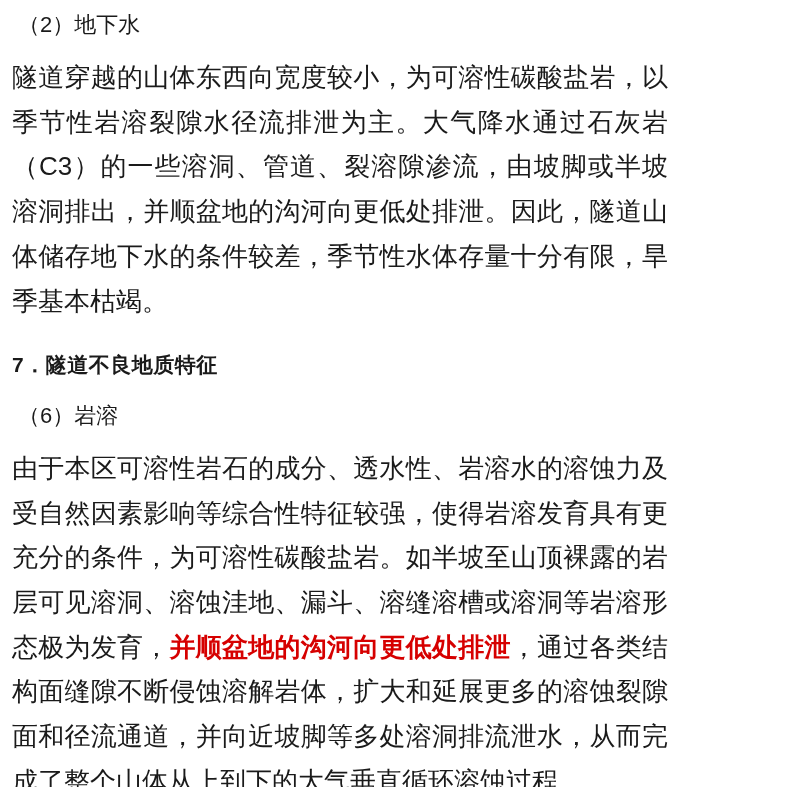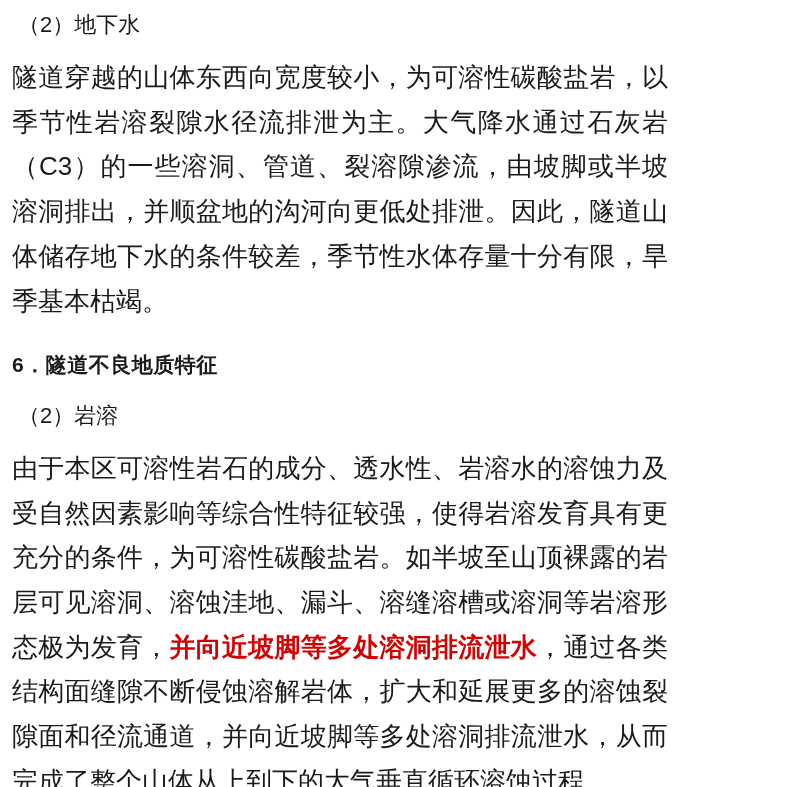--- a/index.html
+++ b/index.html
@@ -54,21 +54,21 @@
 </style>
 </head>
 <body>
 
 <div class="page">
 
   <h2 class="sub-heading">（2）地下水</h2>
 
   <p class="para">隧道穿越的山体东西向宽度较小，为可溶性碳酸盐岩，以季节性岩溶裂隙水径流排泄为主。大气降水通过石灰岩（C3）的一些溶洞、管道、裂溶隙渗流，由坡脚或半坡溶洞排出，并顺盆地的沟河向更低处排泄。因此，隧道山体储存地下水的条件较差，季节性水体存量十分有限，旱季基本枯竭。</p>
 
-  <h2 class="section-heading">6．隧道不良地质特征</h2>
+  <h2 class="section-heading">7．隧道不良地质特征</h2>
 
-  <h3 class="sub-heading">（2）岩溶</h3>
+  <h3 class="sub-heading">（6）岩溶</h3>
 
   <p class="para">
-    <span class="seg">由于本区可溶性岩石的成分、透水性、岩溶水的溶蚀力及受自然因素影响等综合性特征较强，使得岩溶发育具有更充分的条件，为可溶性碳酸盐岩。如半坡至山顶裸露的岩层可见溶洞、溶蚀洼地、漏斗、溶缝溶槽或溶洞等岩溶形态极为发育，</span><span class="seg highlight">并向近坡脚等多处溶洞排流泄水</span><span class="seg">，通过各类结构面缝隙不断侵蚀溶解岩体，扩大和延展更多的溶蚀裂隙面和径流通道，并向近坡脚等多处溶洞排流泄水，从而完成了整个山体从上到下的大气垂直循环溶蚀过程。</span>
+    <span class="seg">由于本区可溶性岩石的成分、透水性、岩溶水的溶蚀力及受自然因素影响等综合性特征较强，使得岩溶发育具有更充分的条件，为可溶性碳酸盐岩。如半坡至山顶裸露的岩层可见溶洞、溶蚀洼地、漏斗、溶缝溶槽或溶洞等岩溶形态极为发育，</span><span class="seg highlight">并顺盆地的沟河向更低处排泄</span><span class="seg">，通过各类结构面缝隙不断侵蚀溶解岩体，扩大和延展更多的溶蚀裂隙面和径流通道，并向近坡脚等多处溶洞排流泄水，从而完成了整个山体从上到下的大气垂直循环溶蚀过程。</span>
   </p>
 
 </div>
 
 </body></html>

